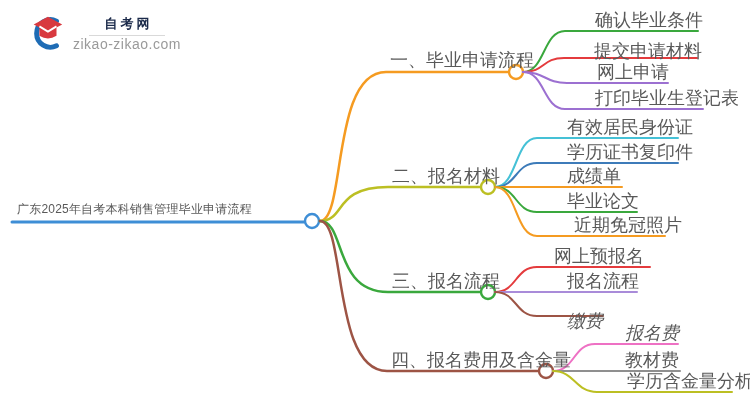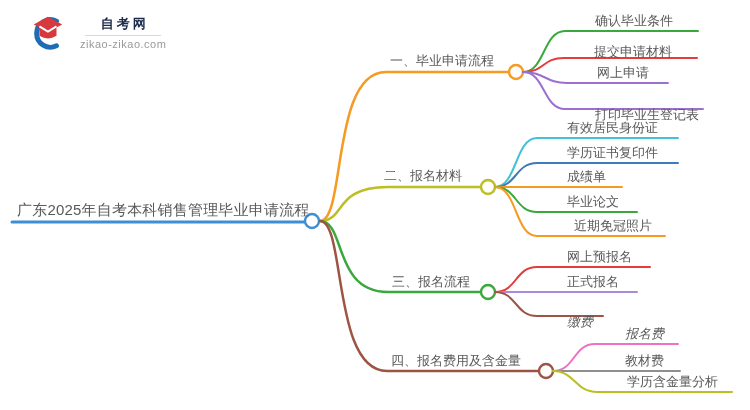--- a/index.html
+++ b/index.html
@@ -6,44 +6,44 @@
   body{
     width:750px;height:410px;
     background:#ffffff;
     position:relative;
     overflow:hidden;
     font-family:"Liberation Sans","DejaVu Sans",sans-serif;
   }
   
   .logo{
     position:absolute;left:28px;top:14px;
-    display:flex;align-items:center;gap:14px;
+    display:flex;align-items:center;gap:7px;
   }
   .logo-icon{width:38px;height:38px;display:block;}
   .logo-text{display:flex;flex-direction:column;align-items:center;}
   .logo-title{
     font-size:13px;font-weight:bold;color:#1b2a4a;
     letter-spacing:3px;line-height:16px;padding:0 2px 3px 5px;
   }
   .logo-divider{width:76px;height:0;border-top:1px solid #d9d9d9;}
   .logo-domain{
-    font-size:11px;color:#9a9a9a;letter-spacing:.5px;
+    font-size:14px;color:#9a9a9a;letter-spacing:.5px;
     line-height:12px;padding-top:2px;white-space:nowrap;
   }
   
   #map-svg{position:absolute;left:0;top:0;}
   #labels .node-label{
     position:absolute;
-    font-size:13px;
+    font-size:18px;
     color:#595959;
     white-space:nowrap;
     line-height:17px;
     cursor:default;
   }
-  #labels .root-label{font-size:15px;letter-spacing:.2px;}
+  #labels .root-label{font-size:12px;letter-spacing:.2px;}
 </style>
 </head>
 <body>
 
 <div class="logo">
   <svg class="logo-icon" viewBox="0 0 40 40">
     <path d="M 30 7.5 A 14.5 14.5 0 1 0 30 33.5" fill="none" stroke="#1e6cb5" stroke-width="5.2" stroke-linecap="round"></path>
     <polygon points="21,3 36,11 21,19 6,11" fill="#d8393f"></polygon>
     <path d="M 12 13 L 30 13 L 30 23 Q 21 28.5 12 23 Z" fill="#d8393f"></path>
     <path d="M 12 13 L 21 18.5 L 30 13" fill="none" stroke="#ffffff" stroke-width="2"></path>
@@ -82,28 +82,28 @@
     <path d="M 553 371 H 680" fill="none" stroke="#8f8f8f" stroke-width="2" stroke-linecap="round"></path>
     <path d="M 553 371 C 575 371, 575 392, 597 392 H 732" fill="none" stroke="#bcbf23" stroke-width="2" stroke-linecap="round"></path>
   </svg>
 
 <div id="labels">
     <div class="node-label root-label" style="left: 17px; top: 201px;">广东2025年自考本科销售管理毕业申请流程</div>
     <div class="node-label" style="left: 390px; top: 52px;">一、毕业申请流程</div>
     <div class="node-label" style="left: 595px; top: 12px;">确认毕业条件</div>
     <div class="node-label" style="left: 594px; top: 43px;">提交申请材料</div>
     <div class="node-label" style="left: 597px; top: 64px;">网上申请</div>
-    <div class="node-label" style="left: 595px; top: 90px; margin-top: 16px;">打印毕业生登记表</div>
-    <div class="node-label" style="left: 384px; top: 168px; font-family: Liberation Mono, monospace;">二、报名材料</div>
+    <div class="node-label" style="left: 595px; top: 90px;">打印毕业生登记表</div>
+    <div class="node-label" style="left: 392px; top: 168px;">二、报名材料</div>
     <div class="node-label" style="left: 567px; top: 119px; text-align: right;">有效居民身份证</div>
     <div class="node-label" style="left: 567px; top: 144px;">学历证书复印件</div>
     <div class="node-label" style="left: 567px; top: 168px;">成绩单</div>
     <div class="node-label" style="left: 567px; top: 193px;">毕业论文</div>
     <div class="node-label" style="left: 564px; top: 217px; margin-left: 10px;">近期免冠照片</div>
     <div class="node-label" style="left: 392px; top: 273px;">三、报名流程</div>
-    <div class="node-label" style="left: 567px; top: 248px;">网上预报名</div>
-    <div class="node-label" style="left: 567px; top: 273px;">正式报名</div>
+    <div class="node-label" style="left: 554px; top: 248px;">网上预报名</div>
+    <div class="node-label" style="left: 567px; top: 273px;">报名流程</div>
     <div class="node-label" style="left: 567px; top: 313px; font-style: italic;">缴费</div>
     <div class="node-label" style="left: 391px; top: 352px;">四、报名费用及含金量</div>
     <div class="node-label" style="left: 625px; top: 325px; font-style: italic;">报名费</div>
     <div class="node-label" style="left: 625px; top: 352px;">教材费</div>
     <div class="node-label" style="left: 627px; top: 373px;">学历含金量分析</div>
   </div>
 
 </body></html>

